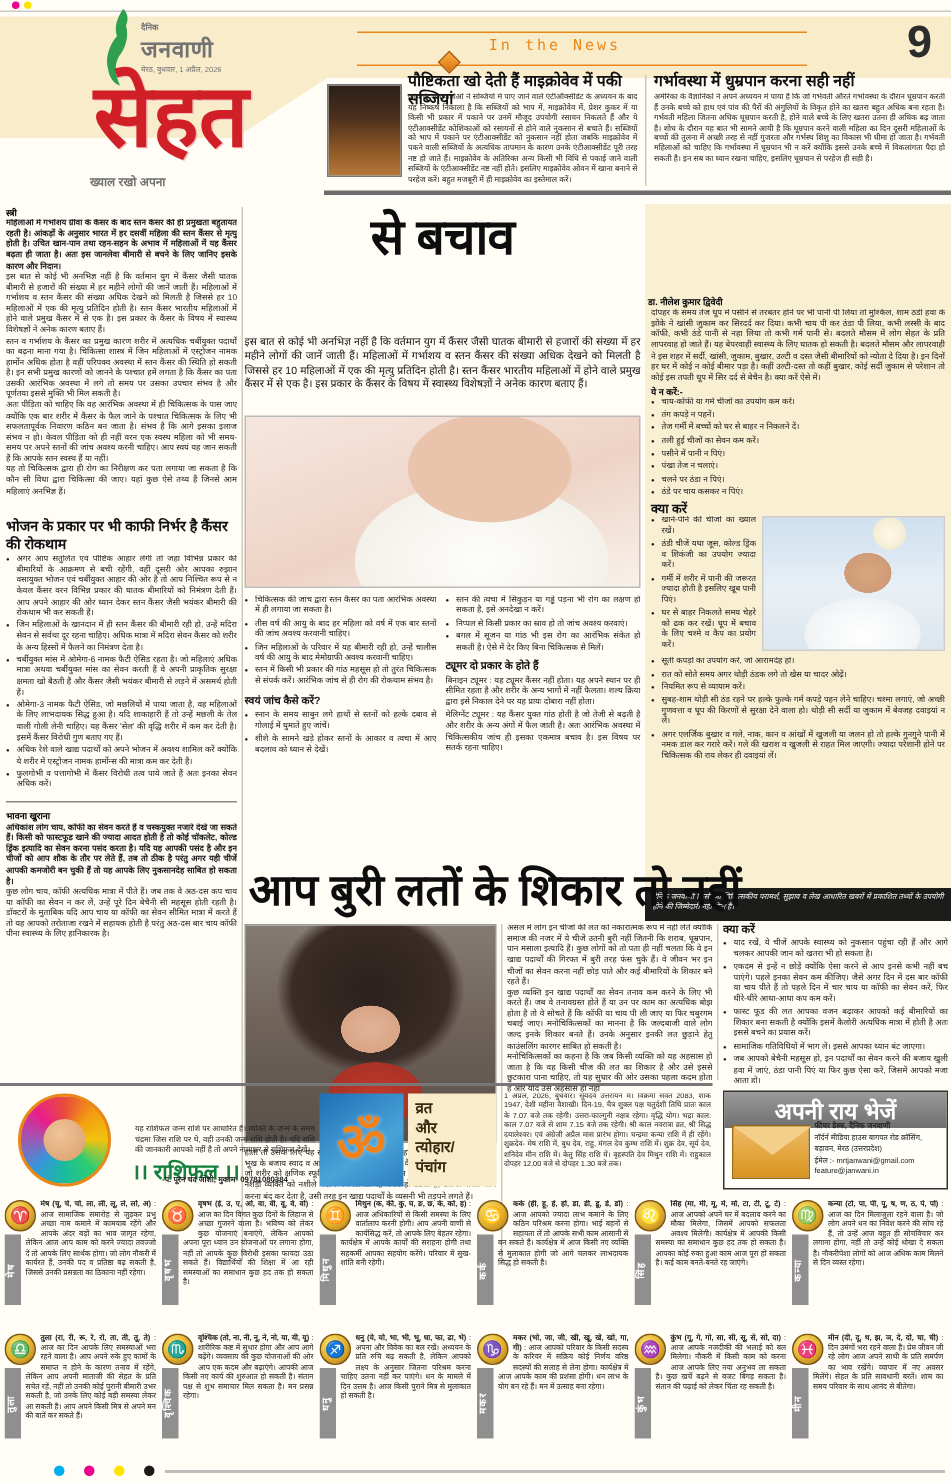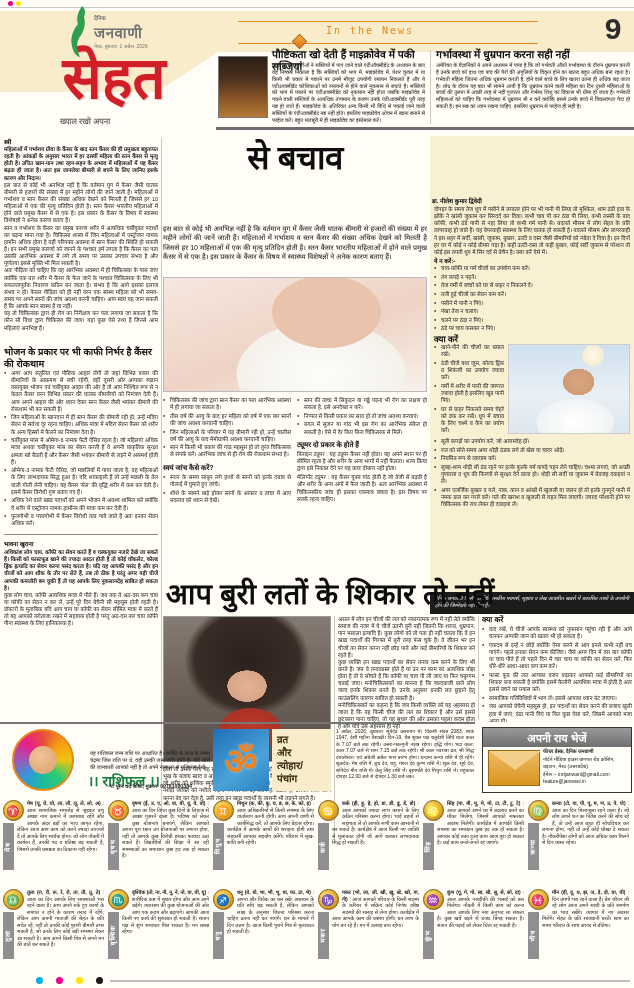--- a/index.html
+++ b/index.html
@@ -27,21 +27,21 @@
   .zcell { position:absolute; width:101px; height:85px; overflow:hidden; font-size:5px; line-height:1.3; color:#222; text-align:justify; }
   .zicon { float:left; width:21px; height:21px; margin:0 3px 1px 0; border-radius:50%;
            background:radial-gradient(circle at 35% 30%, #f9e06a, #e2af2e 55%, #a8741a);
            border:1px solid #7c5510; color:#14100a; font-size:11px; line-height:20px; text-align:center; }
   .ztab { float:left; clear:left; width:11px; height:47px; margin:1px 3px 0 0; background:#8f8f8f;
           display:flex; align-items:center; justify-content:center; }
   .ztab span { writing-mode:vertical-rl; transform:rotate(180deg); color:#fff; font-size:6.5px; font-weight:bold; letter-spacing:1px; }
   .zhead { font-weight:bold; }
   .vline { position:absolute; width:1px; background:#cfc9bb; }
   .blackstrip { background:#1c1c1a; color:#f2f2f2; font-style:italic; font-size:5px; line-height:1.45; padding:3px 5px; text-align:justify; }
-  .fb-head { background:linear-gradient(#9a9a9a,#6f6f6f); color:#fff; font-weight:bold; font-size:11px; text-align:center; padding:2px 0; }
+  .fb-head { background:linear-gradient(#9a9a9a,#6f6f6f); color:#fff; font-weight:bold; font-size:15px; text-align:center; padding:2px 0; }
   .om-box { background:linear-gradient(145deg,#1f6fb5,#4aa3d8 60%,#2b7ec0); display:flex; align-items:center; justify-content:center; }
   .om-box span { color:#f0821e; font-size:36px; font-weight:bold; text-shadow:0 0 3px #fff6; }
 </style>
 </head>
 <body>
 
 <div class="page">
 
   <div class="dot" style="left:8px; top:1px; width:5px; height:5px; background:#ec008c;"></div>
   <div class="dot" style="left:16px; top:1px; width:5px; height:5px; background:#ffe400;"></div>

